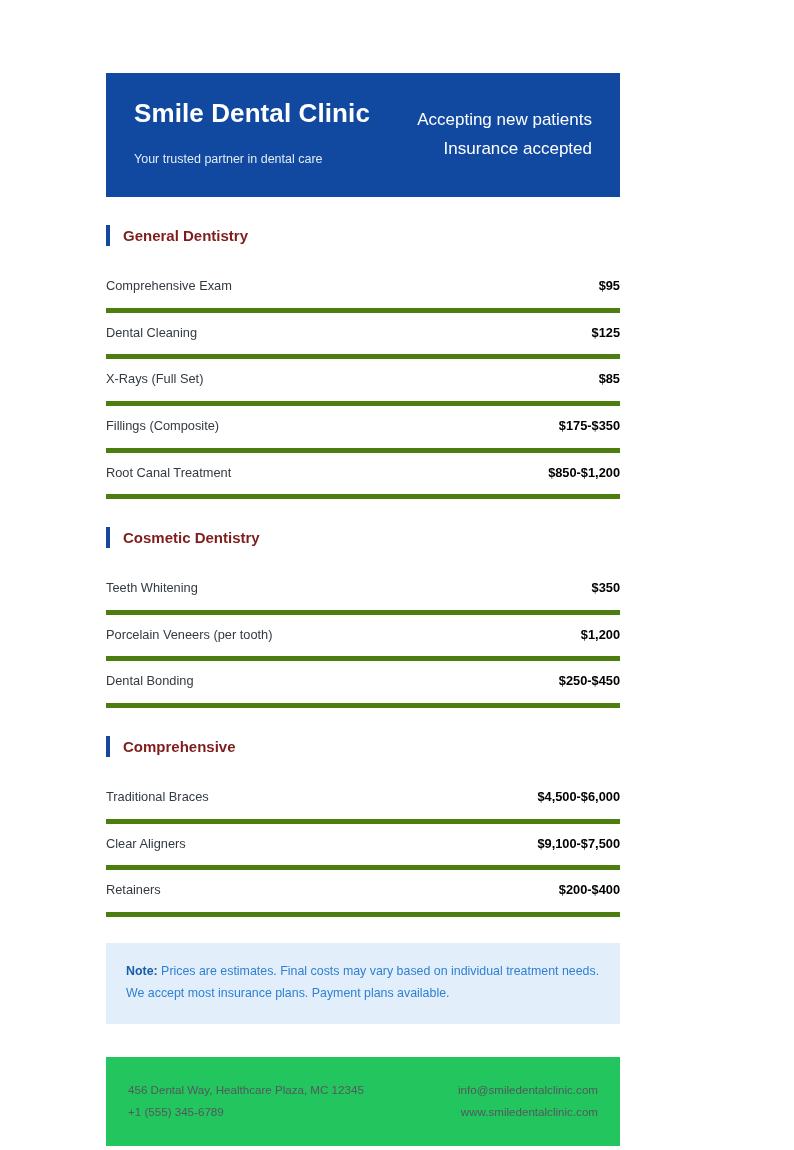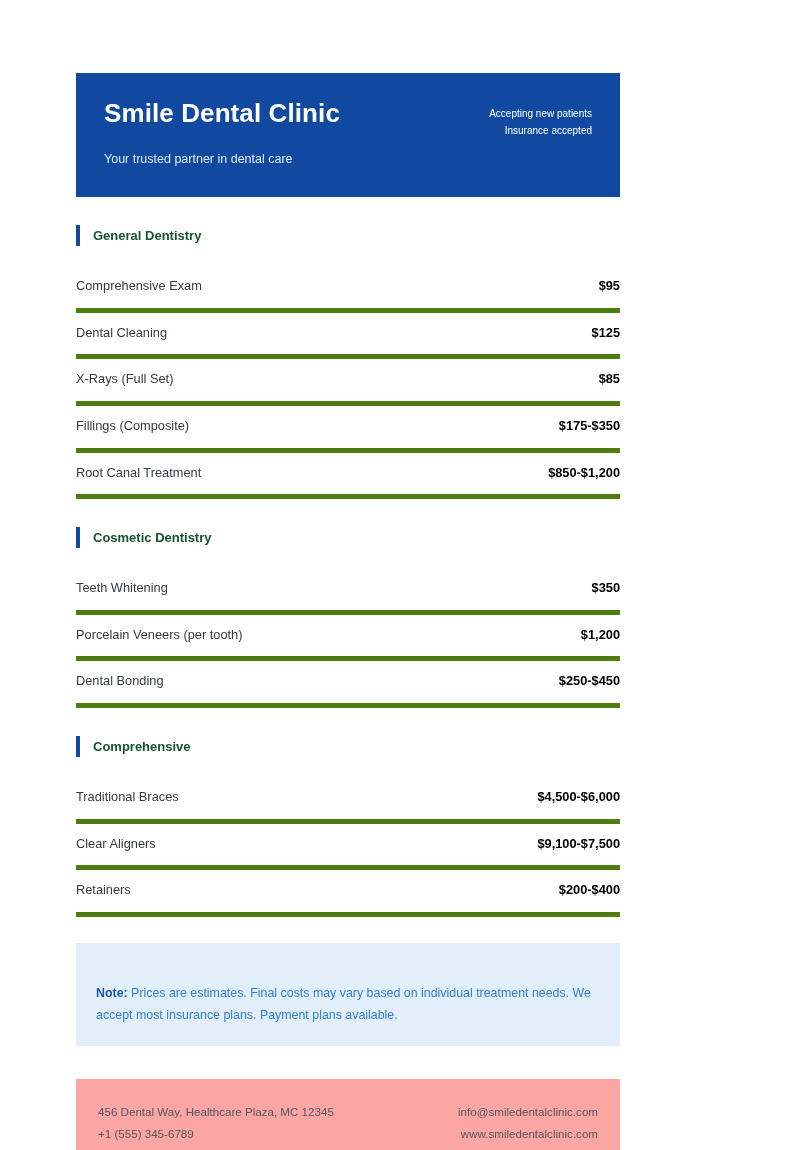--- a/index.html
+++ b/index.html
@@ -11,21 +11,21 @@
     height: 1150px;
     background: #ffffff;
     font-family: "Liberation Sans", sans-serif;
     -webkit-font-smoothing: antialiased;
   }
   .page {
     position: relative;
     width: 696px;
     height: 1150px;
     box-sizing: border-box;
-    padding: 73px 76px 0 76px;
+    padding: 73px 76px 0 106px;
   }
 
   
   .clinic-header {
     background: #10499f;
     padding: 26px 28px 30px 28px;
     display: flex;
     justify-content: space-between;
     align-items: flex-start;
     box-sizing: border-box;
@@ -50,21 +50,21 @@
     line-height: 1.2;
   }
   .clinic-header-right {
     display: flex;
     flex-direction: column;
     align-items: flex-end;
     padding-top: 6px;
   }
   .header-badge {
     color: #ffffff;
-    font-size: 10px;
+    font-size: 17px;
     line-height: 1.72;
     text-align: right;
   }
 
   
   .section {
     margin-top: 28px;
   }
   .section:first-of-type {
     margin-top: 30px;
@@ -75,22 +75,22 @@
     margin-bottom: 20px;
   }
   .section-accent {
     width: 4px;
     align-self: stretch;
     min-height: 21px;
     background: #14479e;
     flex: 0 0 4px;
   }
   .section-title {
-    color: #14532d;
-    font-size: 13px;
+    color: #7f1d1d;
+    font-size: 15px;
     font-weight: bold;
     margin-left: 13px;
     line-height: 1.2;
   }
 
   .service-list {
     display: block;
   }
   .service-row {
     display: flex;
@@ -117,31 +117,30 @@
   .note-box {
     margin-top: 26px;
     background: #e2effb;
     padding: 18px 20px 20px 20px;
     box-sizing: border-box;
   }
   .note-text {
     color: #2f7fd4;
     font-size: 12.4px;
     line-height: 1.75;
-    margin-top: 22px;
   }
   .note-label {
     color: #1a5ba8;
     font-weight: bold;
   }
 
   
   .footer {
     margin-top: 33px;
-    background: #fca5a5;
+    background: #22c55e;
     padding: 22px 22px 24px 22px;
     display: flex;
     justify-content: space-between;
     align-items: flex-start;
     box-sizing: border-box;
   }
   .footer-col {
     display: flex;
     flex-direction: column;
   }

